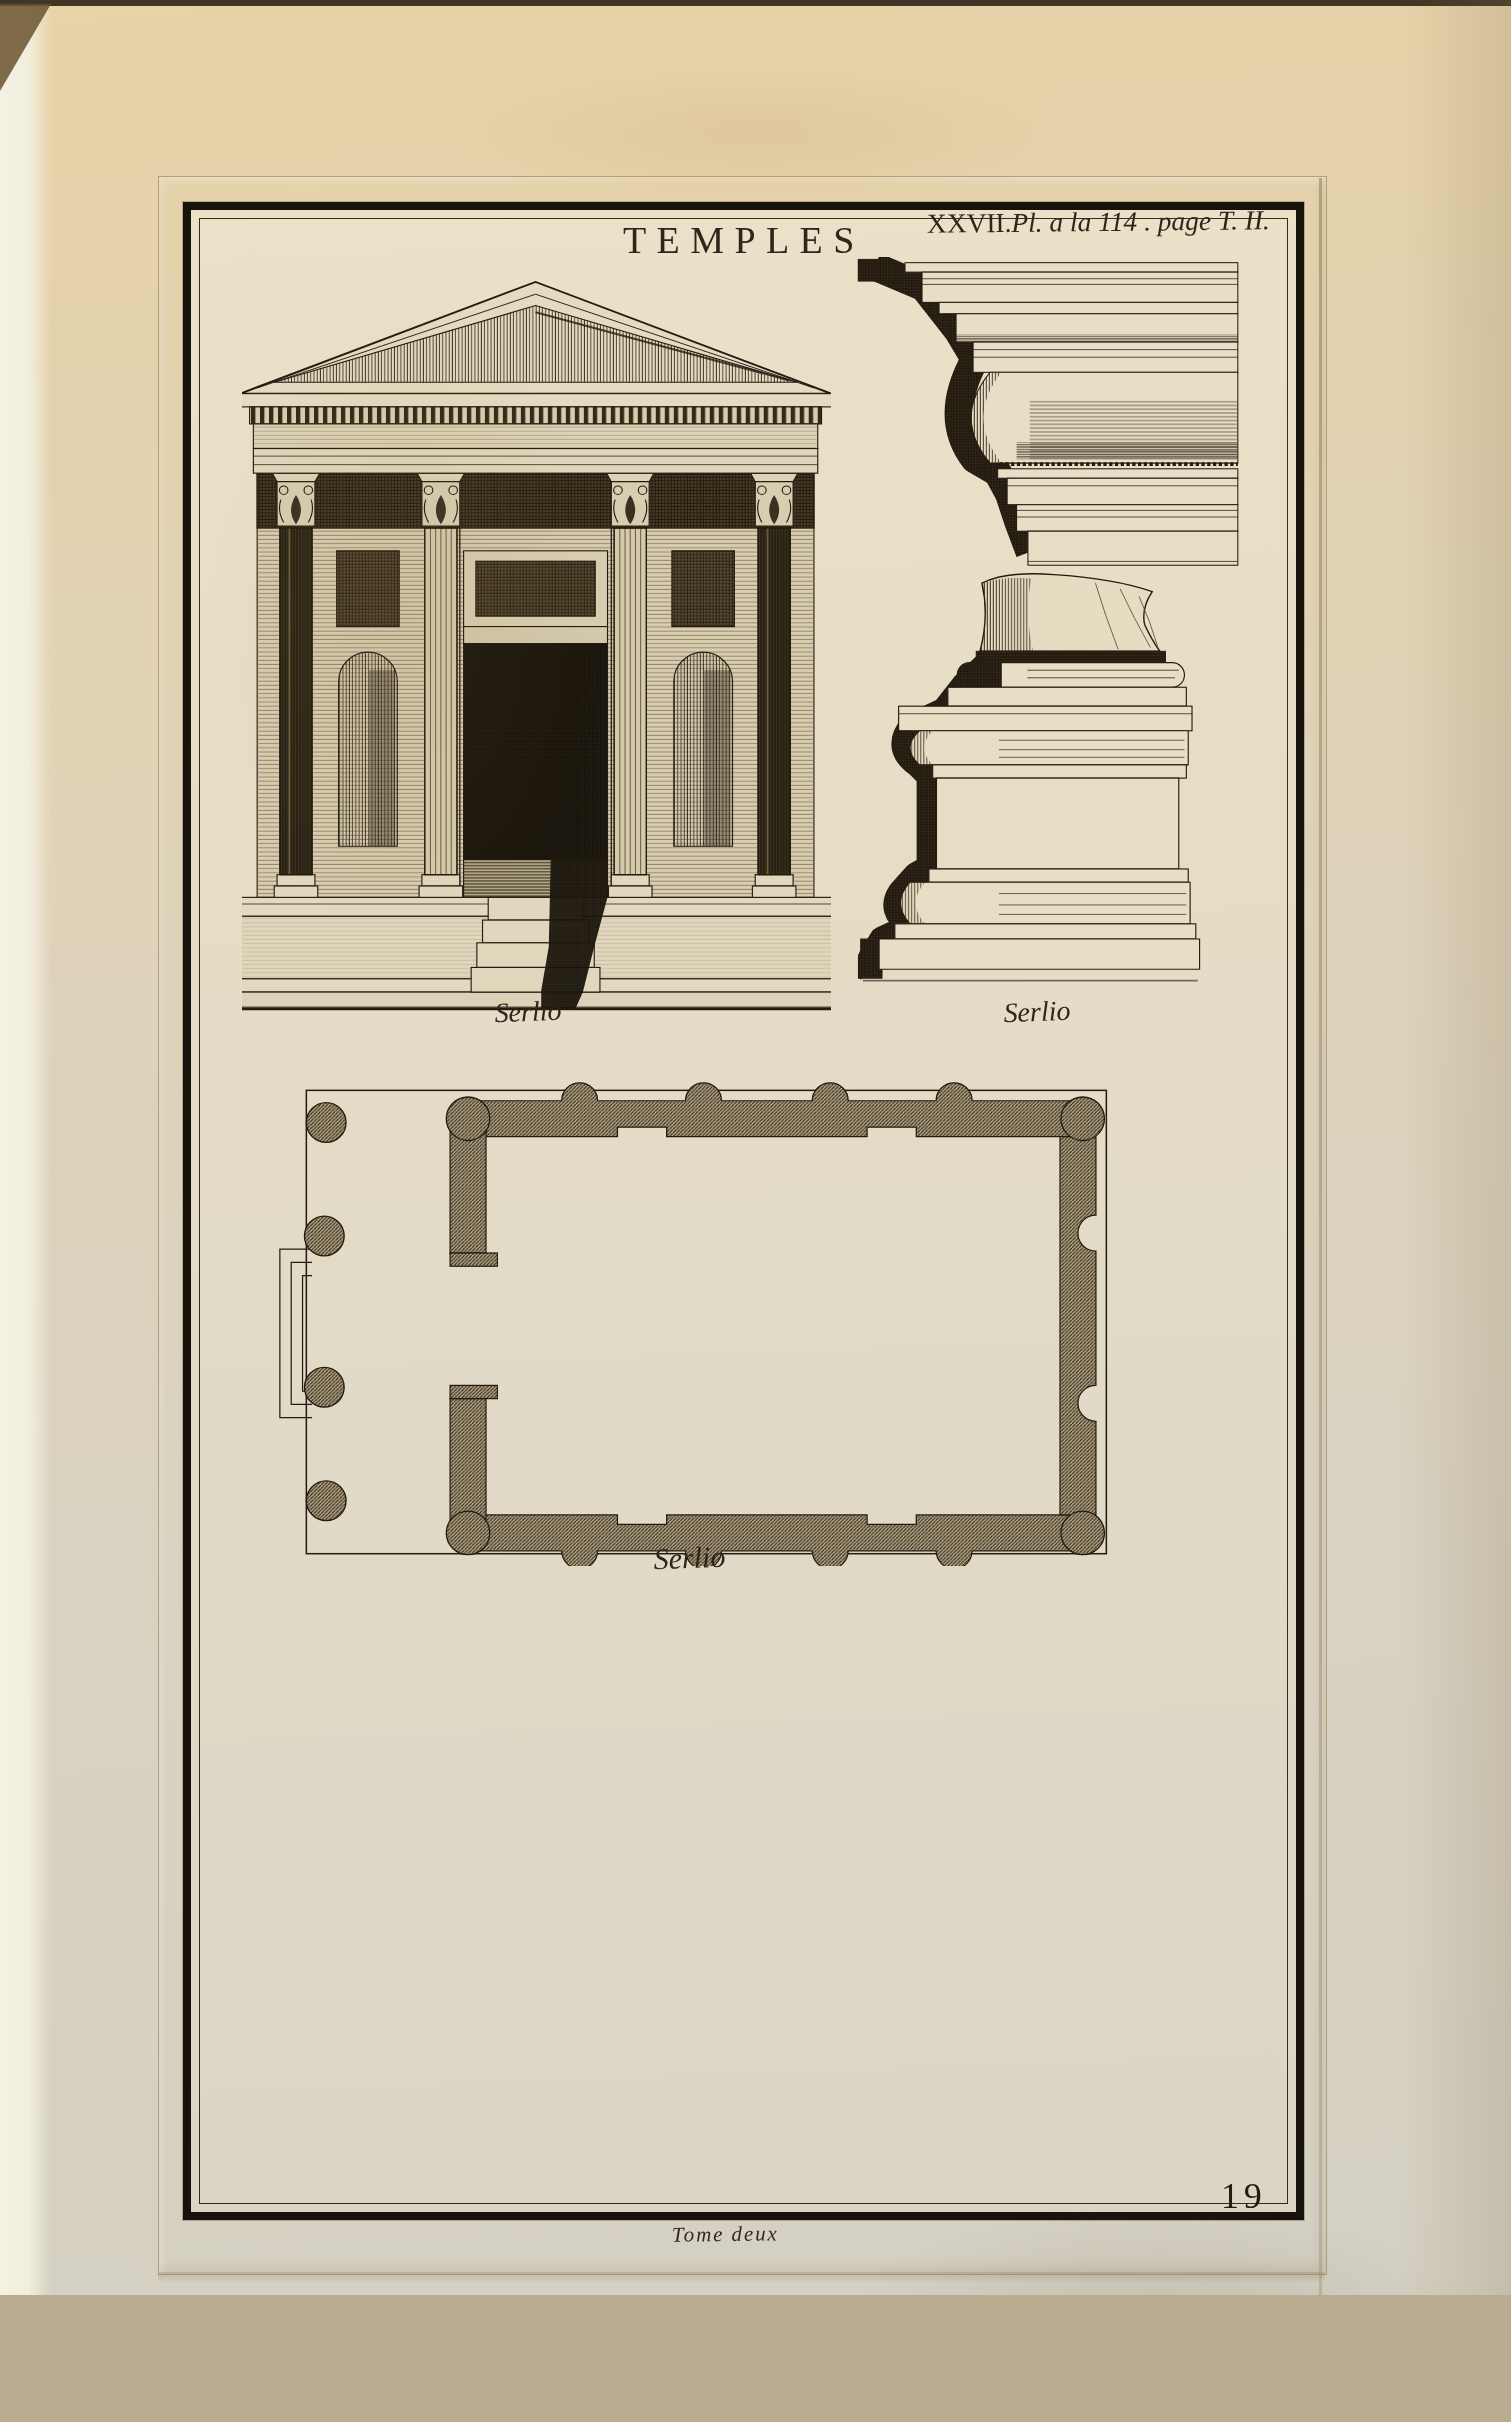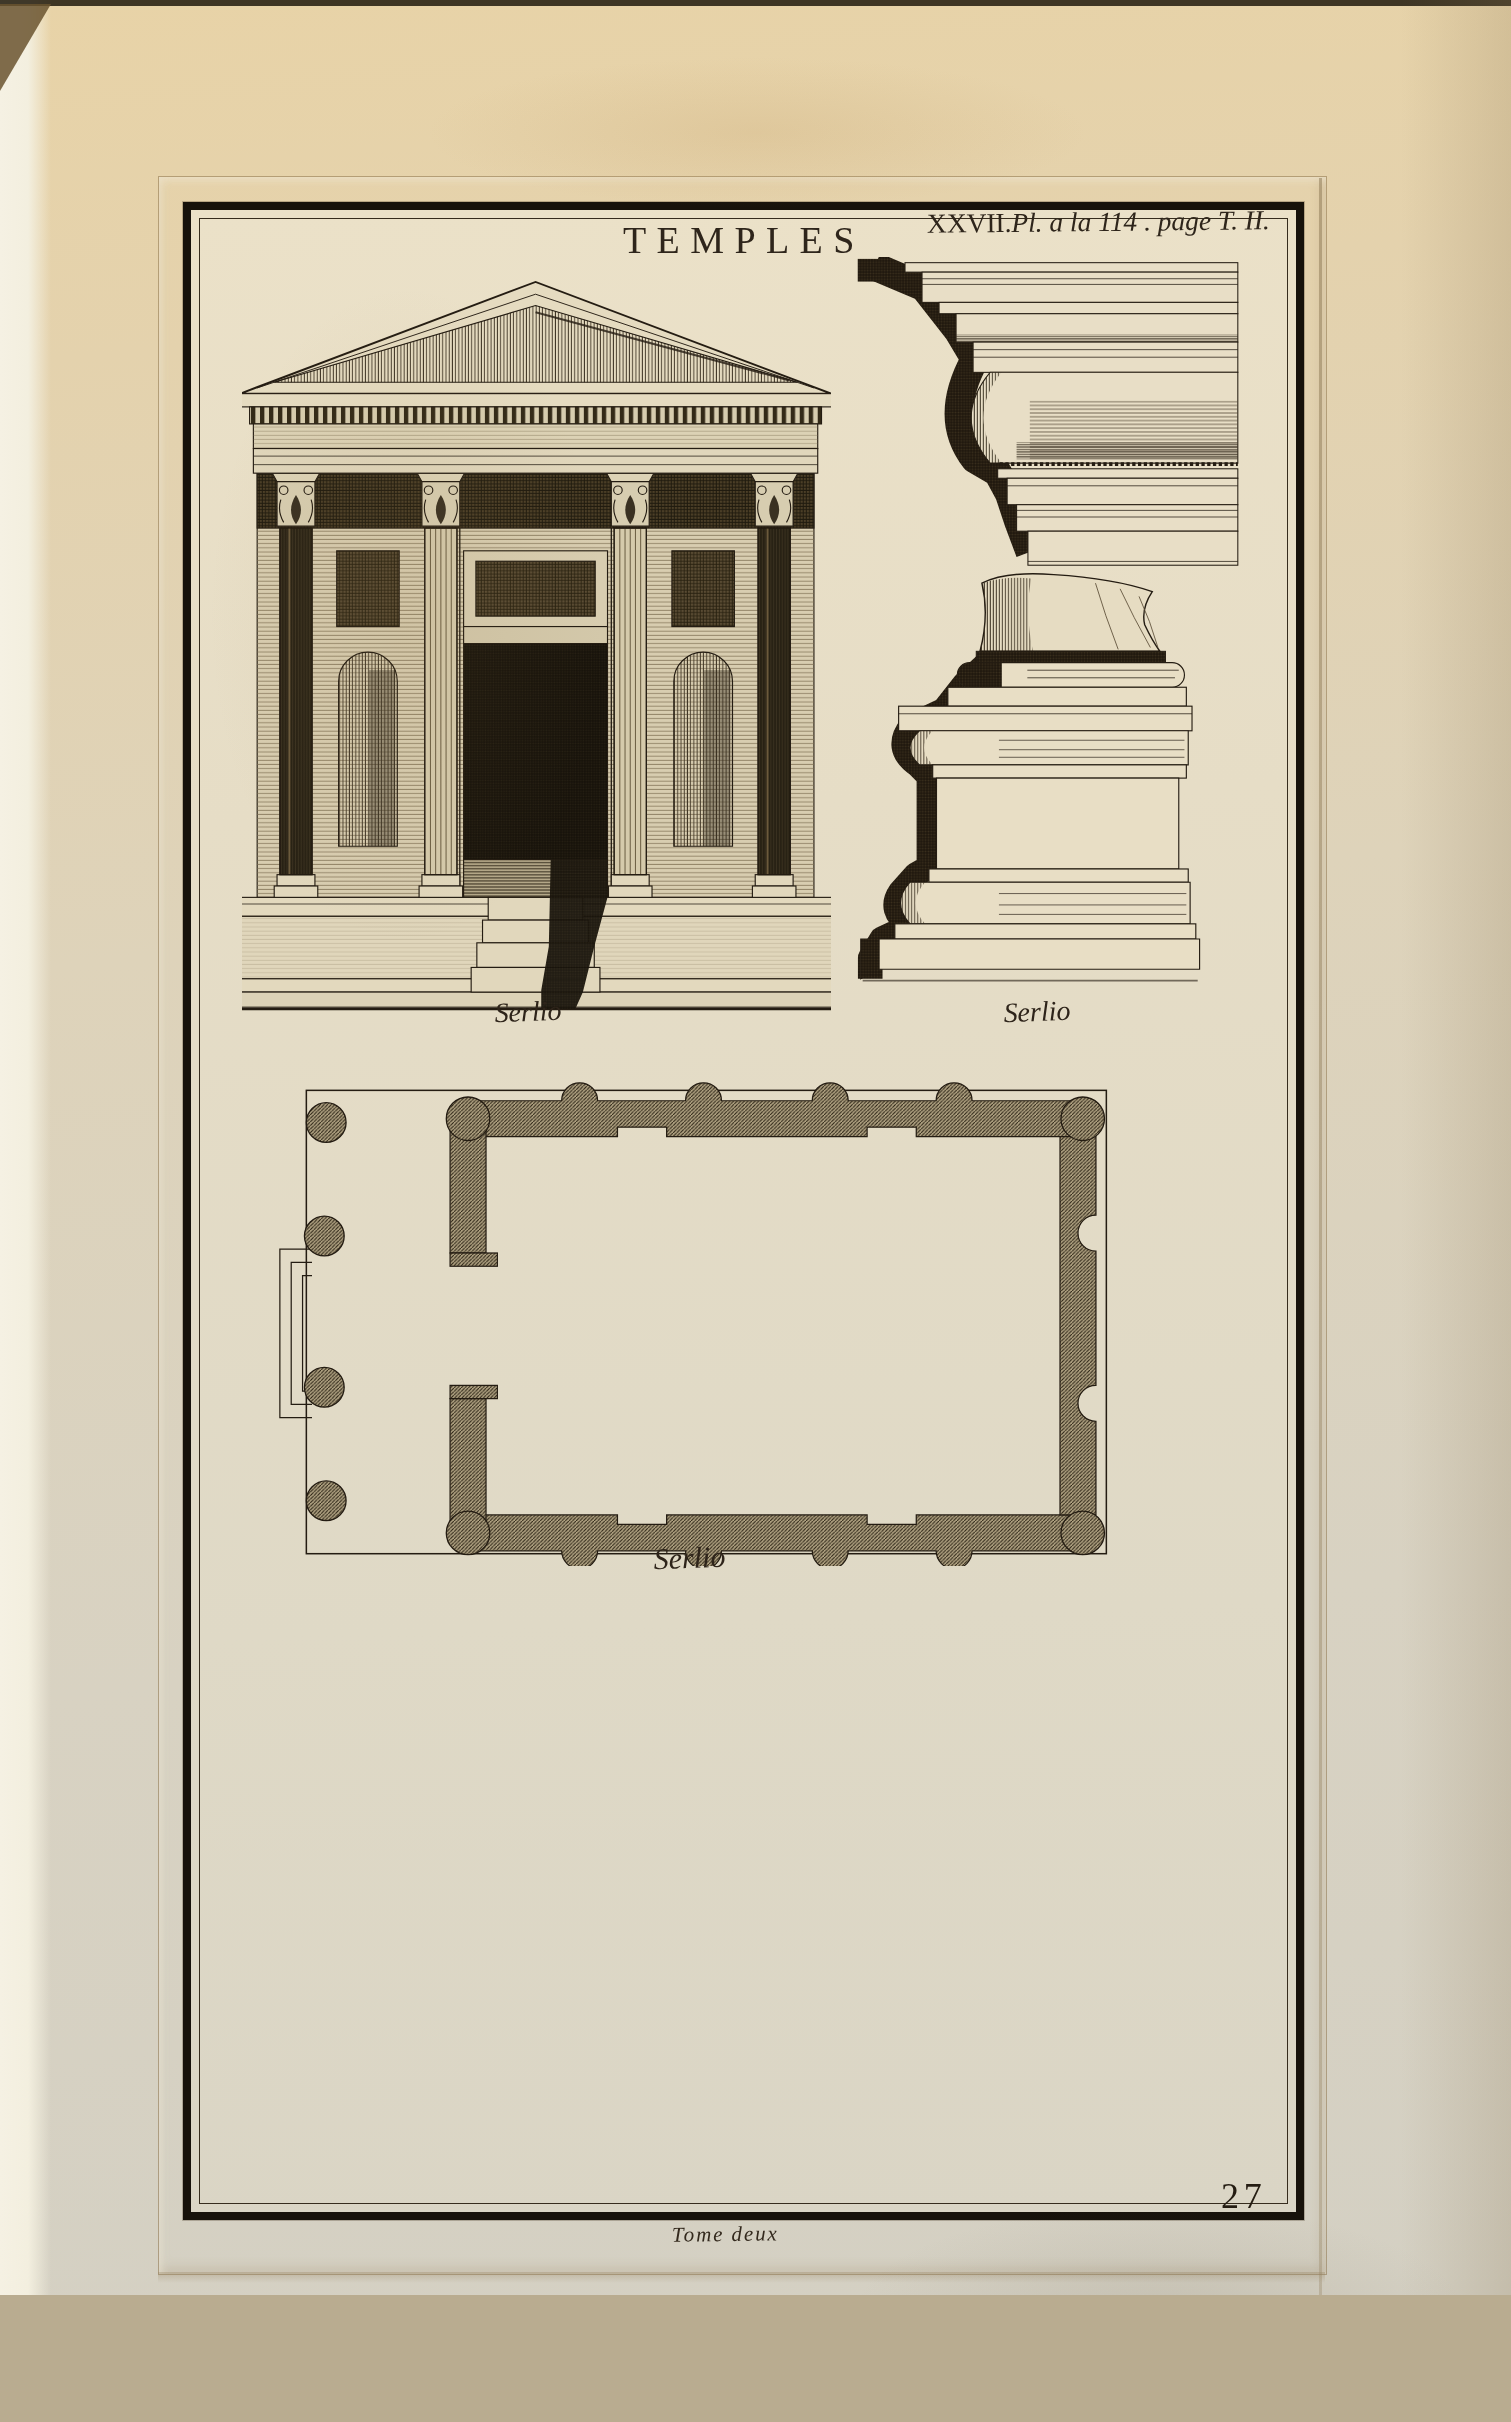--- a/index.html
+++ b/index.html
@@ -300,21 +300,21 @@
         <circle cx="53" cy="326" r="21" fill="url(#pl-dh)"></circle>
         <circle cx="55" cy="446" r="21" fill="url(#pl-dh)"></circle>
       </g>
     </g>
   </svg>
 
   <div class="txt caption cap-facade">Serlio</div>
   <div class="txt caption cap-pedestal">Serlio</div>
   <div class="txt caption cap-plan">Serlio</div>
 
-  <div class="txt page-num">27</div>
+  <div class="txt page-num">19</div>
   <div class="txt footer">Tome deux</div>
 
   <div class="abs crease-right"></div>
   <div class="abs plate-bottom-shadow"></div>
   <div class="abs right-shade"></div>
   <div class="abs stain1"></div>
   <div class="abs stain2"></div>
   <div class="abs stain3"></div>
 
 </div>

